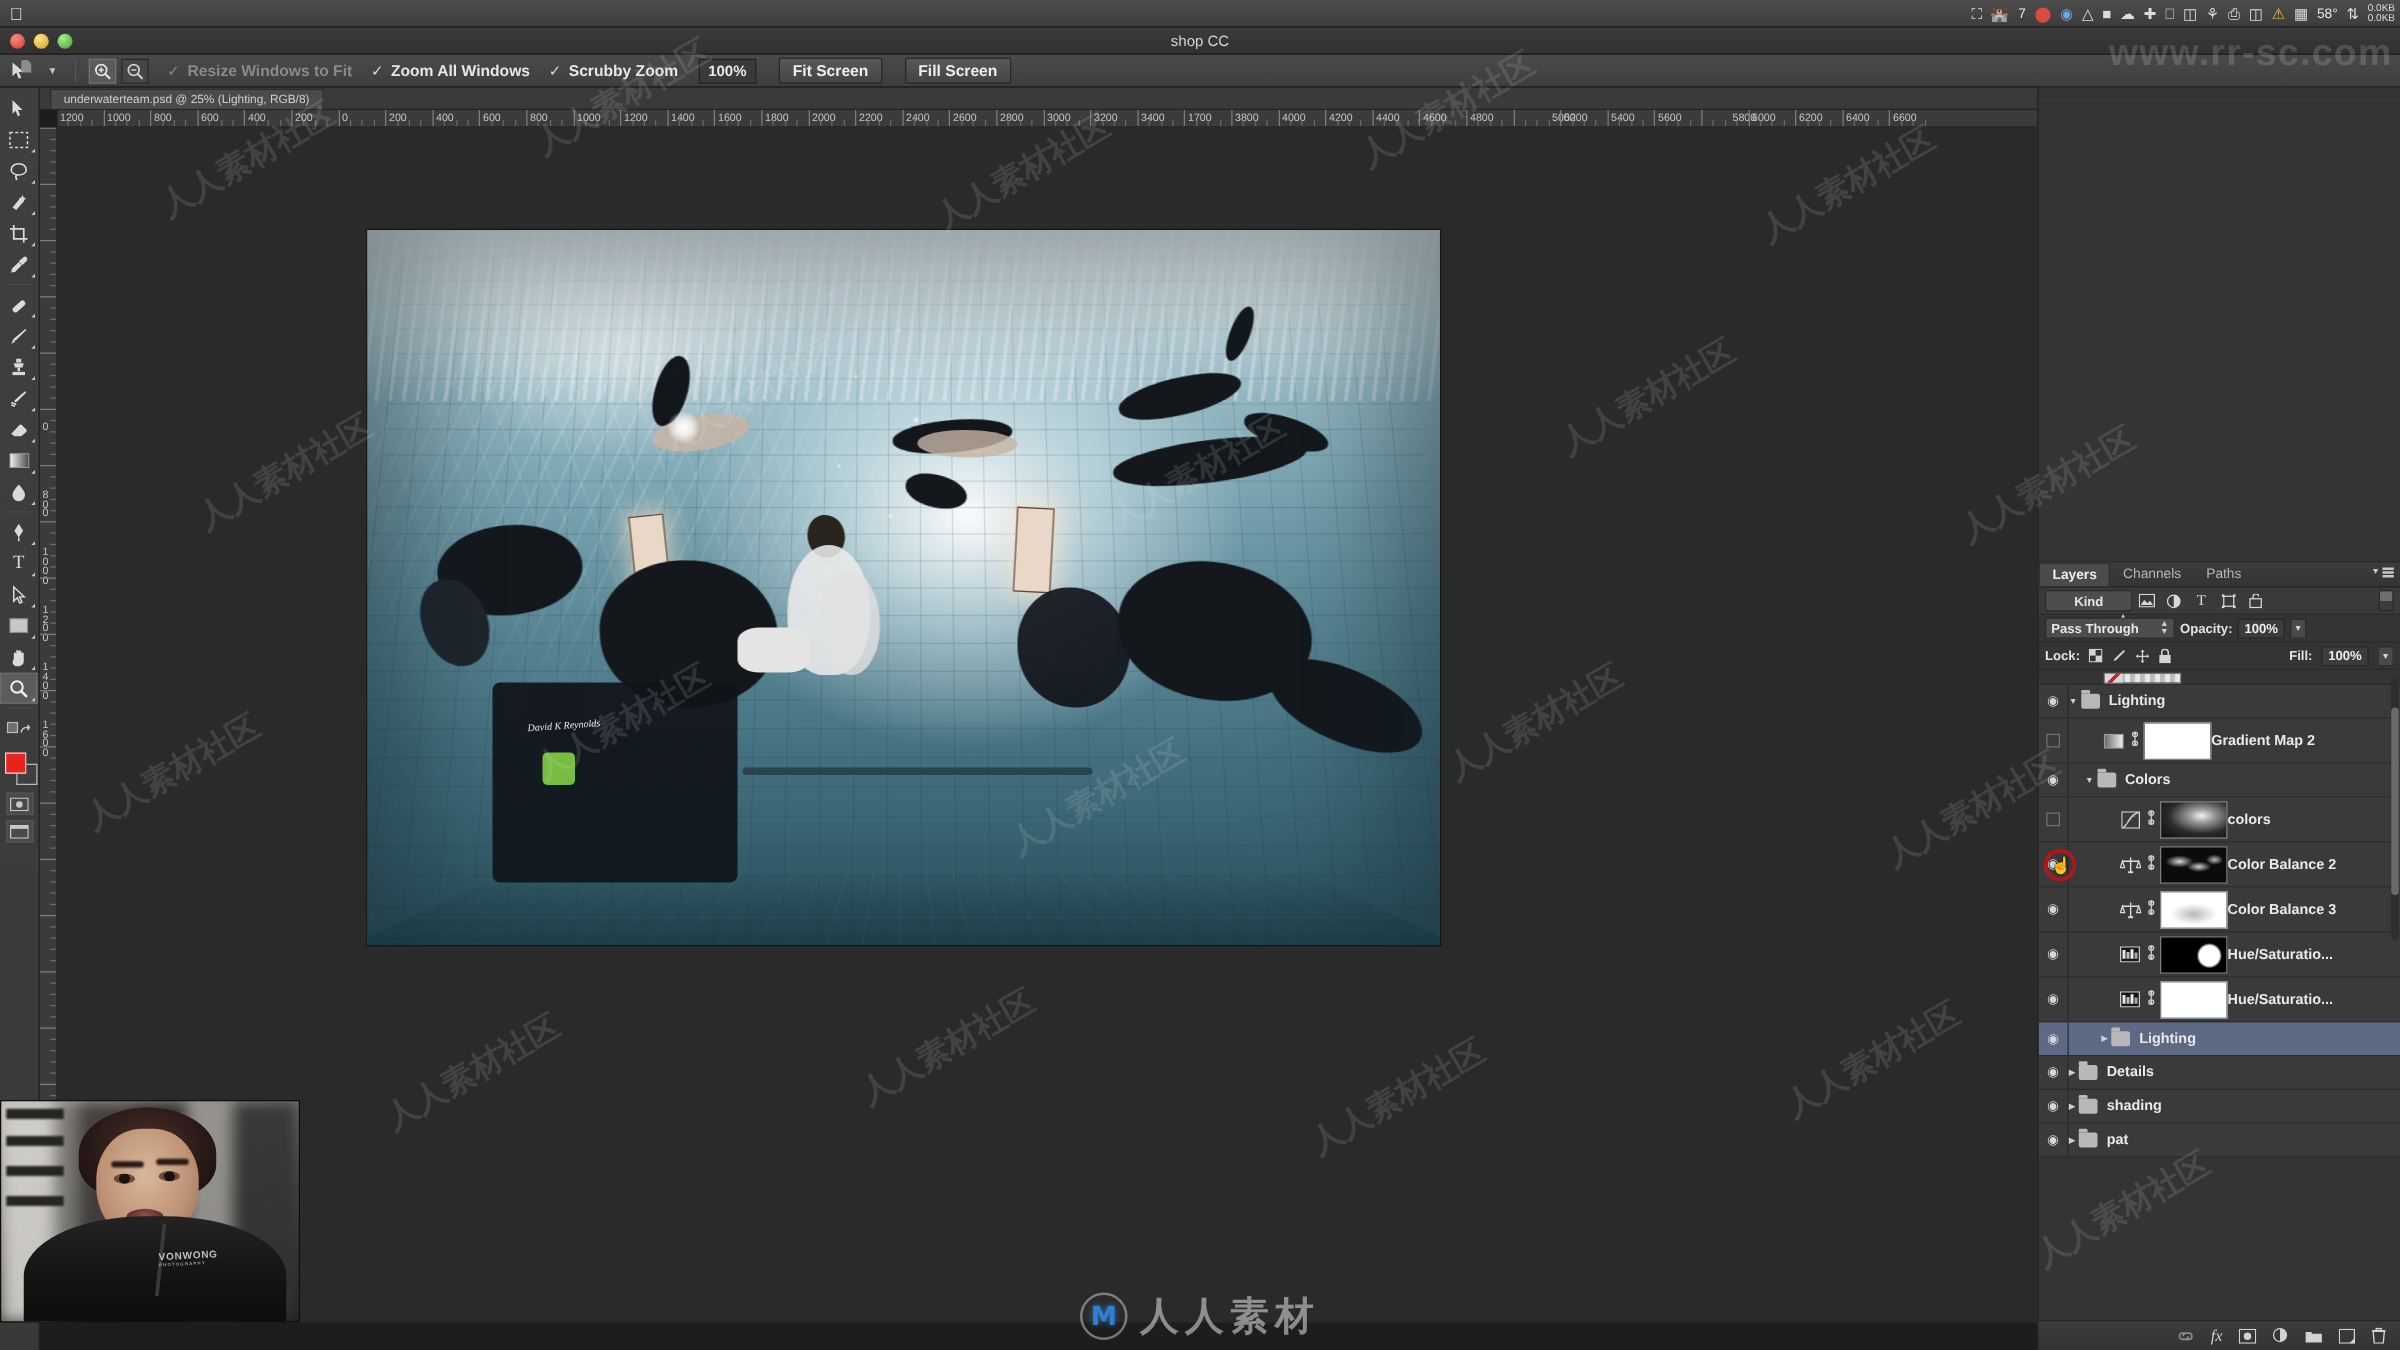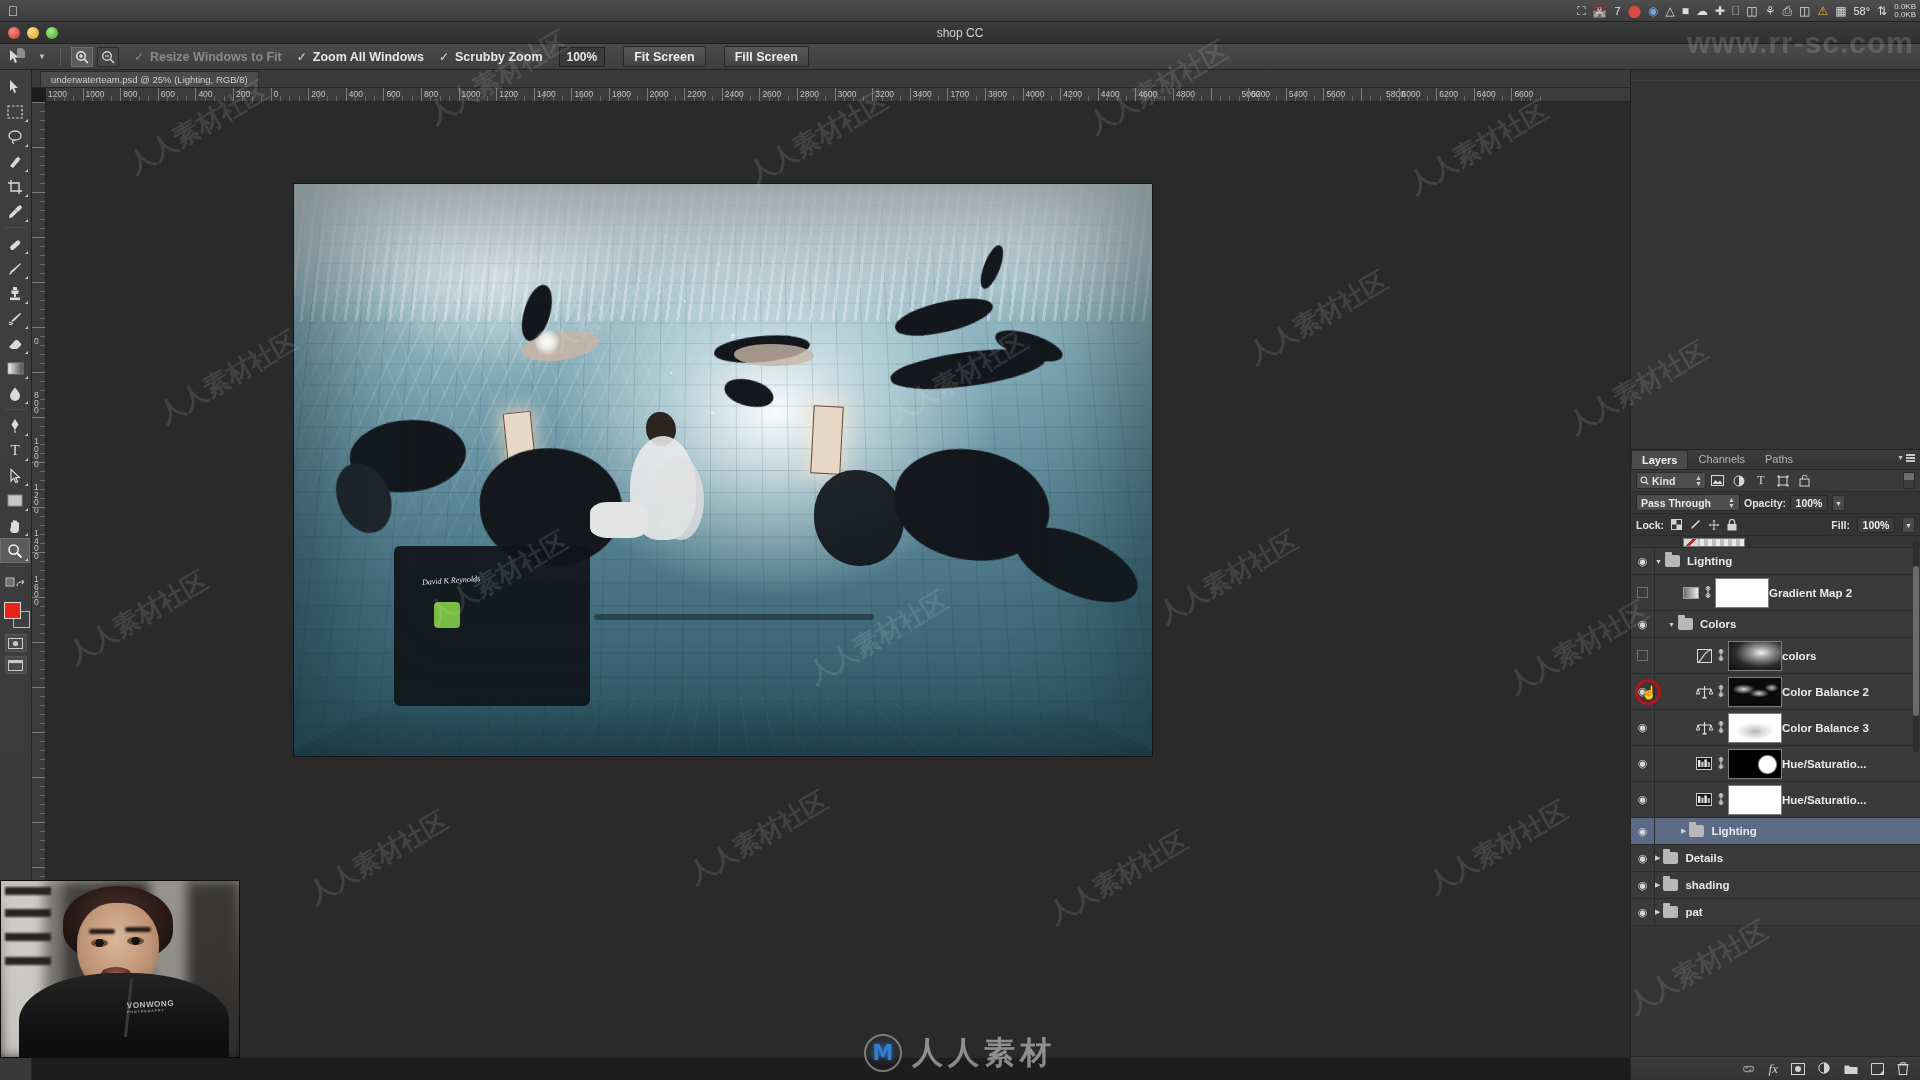--- a/index.html
+++ b/index.html
@@ -326,21 +326,21 @@
 
   .layers-panel { position: absolute; left: 0; right: 0; top: 428px; bottom: 0;
                   background: #343434; }
   .lp-filter {
     height: 22px; display: flex; align-items: center; gap: 0; padding: 0 5px;
     border-bottom: 1px solid #2b2b2b; background: #3a3a3a;
   }
   .kindsel {
     width: 70px; height: 17px; background: #4d4d4d; border: 1px solid #2b2b2b;
     border-radius: 2px; display: flex; align-items: center; gap: 3px;
-    padding: 0 3px; color: #e4e4e4; font-size: 10.5px; font-weight: bold;
+    padding: 0 3px; color: #e4e4e4; font-size: 10.5px; font-weight: bold; flex-direction: column;
   }
   .kindsel .updown { margin-left: auto; font-size: 7px; line-height: 6px; color: #d0d0d0; text-align: center;}
   .filt-ic {
     width: 22px; height: 18px; display: flex; align-items: center; justify-content: center;
     color: #d8d8d8; font-size: 11px;
   }
   .filt-toggle {
     margin-left: auto; width: 12px; height: 17px; background: linear-gradient(#6e6e6e 0 50%, #3c3c3c 50% 100%);
     border: 1px solid #2b2b2b; border-radius: 2px;
   }

